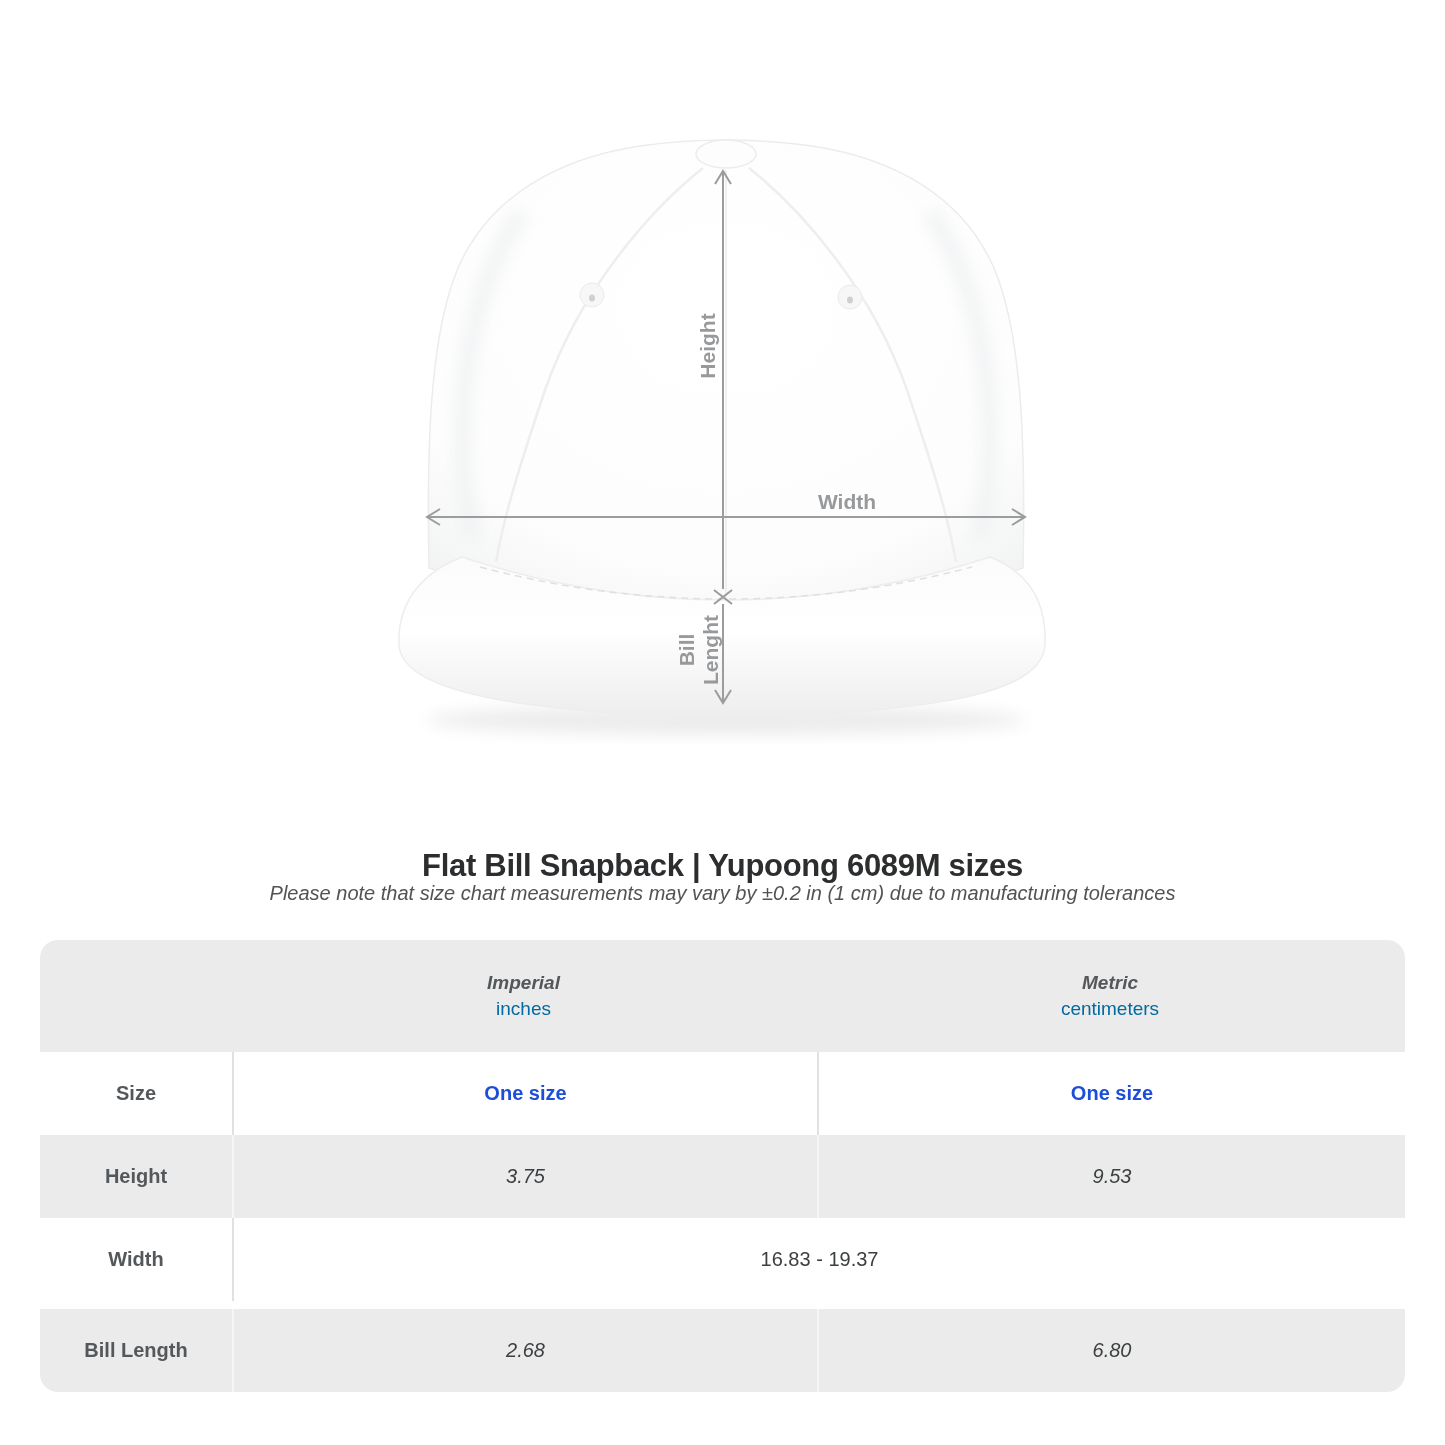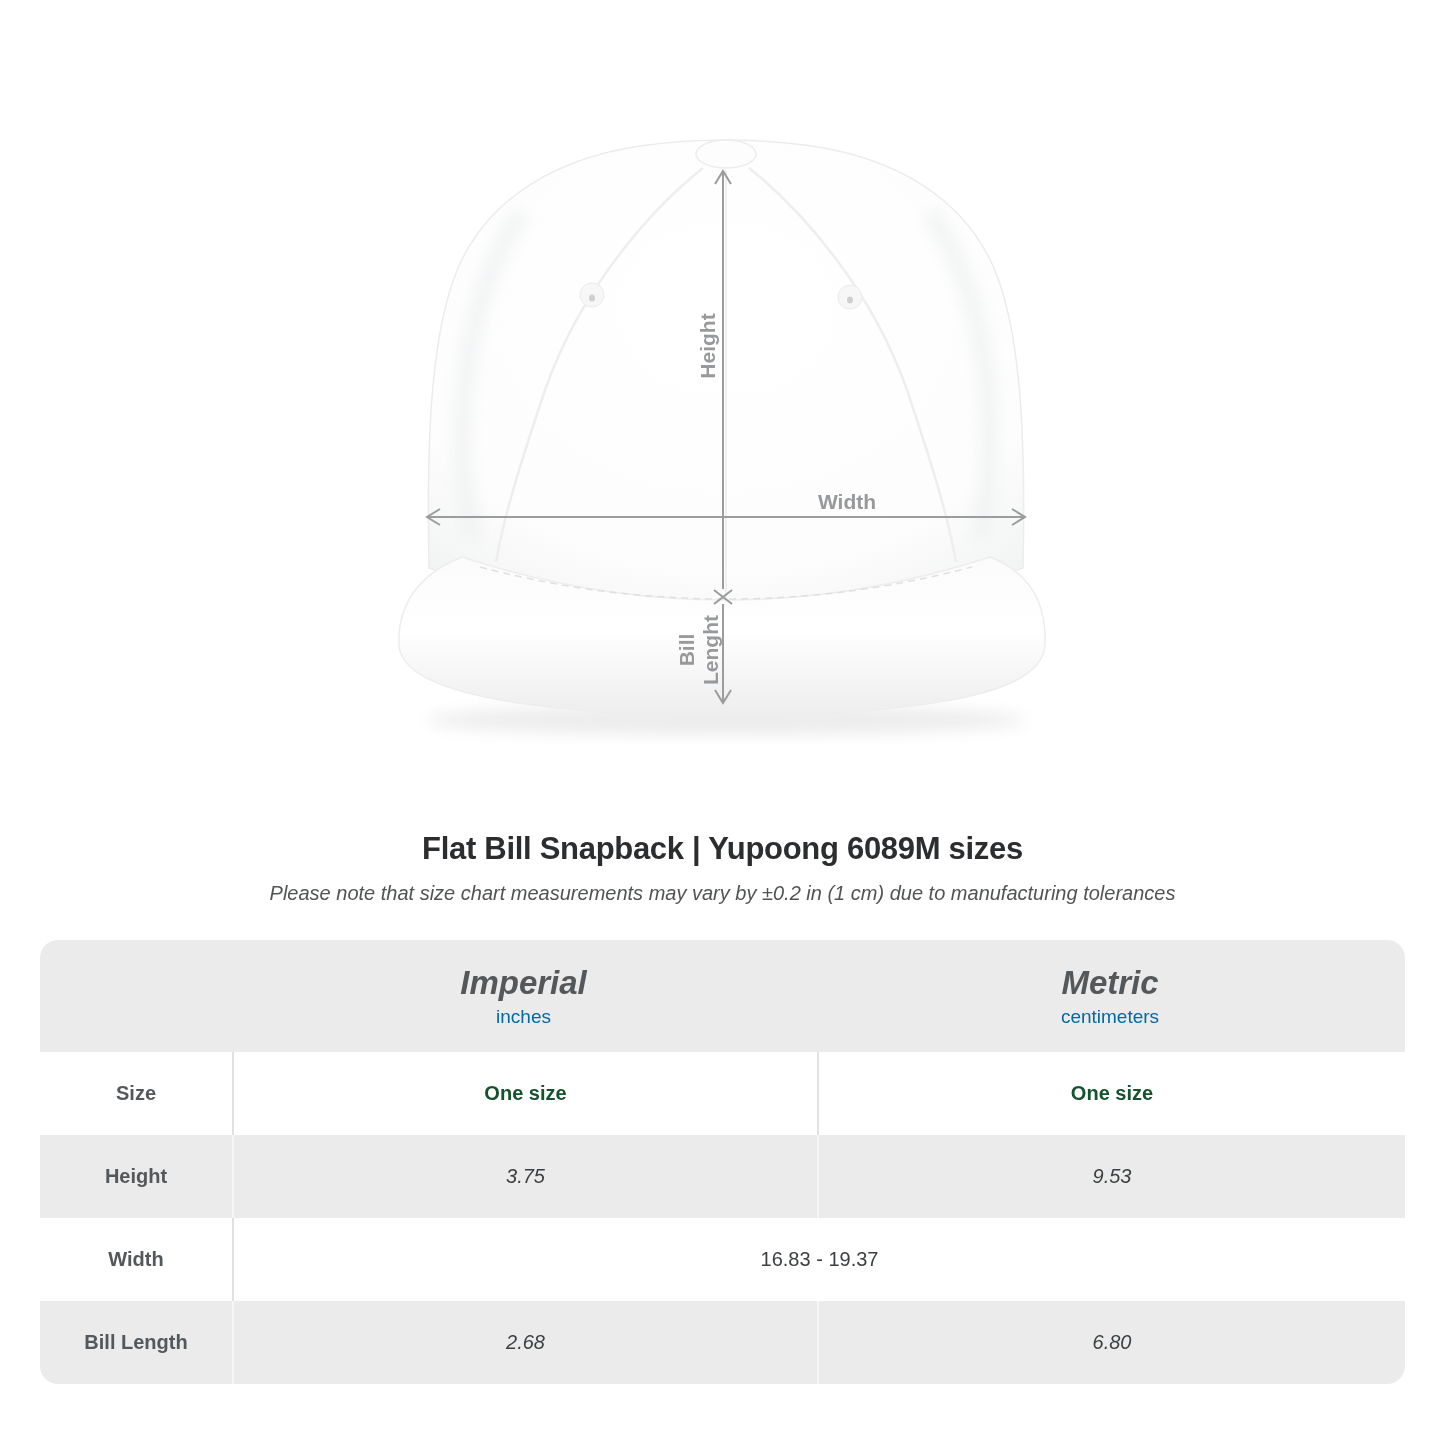--- a/index.html
+++ b/index.html
@@ -4,50 +4,50 @@
 <style>
   html,body { margin:0; padding:0; background:#ffffff; }
   .stage {
     position:relative; width:1445px; height:1445px; background:#ffffff;
     font-family:"Liberation Sans", sans-serif; overflow:hidden;
     --arrow:#9a9c9e; --label:#97999b; --stripe:#ebebeb;
   }
   .hat-svg { position:absolute; left:0; top:0; }
 
   .page-title {
-    position:absolute; left:0; right:0; top:831px; text-align:center;
+    position:absolute; left:0; right:0; top:848px; text-align:center;
     font-size:31px; font-weight:bold; color:#2b2d2f; letter-spacing:-0.3px;
   }
   .page-subtitle {
     position:absolute; left:0; right:0; top:882px; text-align:center;
     font-size:20px; font-style:italic; color:#515355;
   }
 
   .size-table { position:absolute; left:40px; top:940px; width:1365px; }
   .thead {
     position:relative; height:112px; background:var(--stripe);
     border-radius:18px 18px 0 0;
   }
   .th { position:absolute; top:50%; transform:translateY(-50%); text-align:center; }
   .th-imperial { left:192px; width:583px; }
   .th-metric  { left:775px; width:590px; }
-  .th-label { font-size:33px; font-weight:bold; font-style:italic; color:#54585b; }
+  .th-label { font-size:19px; font-weight:bold; font-style:italic; color:#54585b; }
   .th-unit  { font-size:19px; color:#0369a1; margin-top:4px; }
 
   .trow { display:flex; height:83px; }
   .trow.gray { background:var(--stripe); }
-  .trow.last { border-radius:0 0 18px 18px; overflow:hidden; }
+  .trow.last { border-radius:0 0 18px 18px; overflow:hidden;margin-top:8px; }
   .td { display:flex; align-items:center; justify-content:center; }
   .td-label { width:192px; font-size:20px; font-weight:bold; color:#54585b; }
   .td-imperial { width:583px; border-left:2px solid; }
   .td-metric { flex:1; border-left:2px solid; }
   .trow.white .td-imperial, .trow.white .td-metric { border-left-color:#e1e1e1; }
   .trow.gray  .td-imperial, .trow.gray  .td-metric { border-left-color:#f6f6f6;font-style:italic; }
   .td-val { font-size:20px; color:#3c3f41; }
-  .trow.bold-vals .td-val { font-weight:bold; color:#14532d; }
+  .trow.bold-vals .td-val { font-weight:bold; color:#1d4ed8; }
 </style>
 </head>
 <body>
 
 <div class="stage" style="--arrow: #9a9c9e; --label: #97999b; --stripe: #ebebeb;">
 
   <svg class="hat-svg" width="1445" height="835" viewBox="0 0 1445 835" xmlns="http://www.w3.org/2000/svg">
     <defs>
       <radialGradient id="crownG" cx="50%" cy="36%" r="78%">
         <stop offset="0%" stop-color="#ffffff"></stop>

